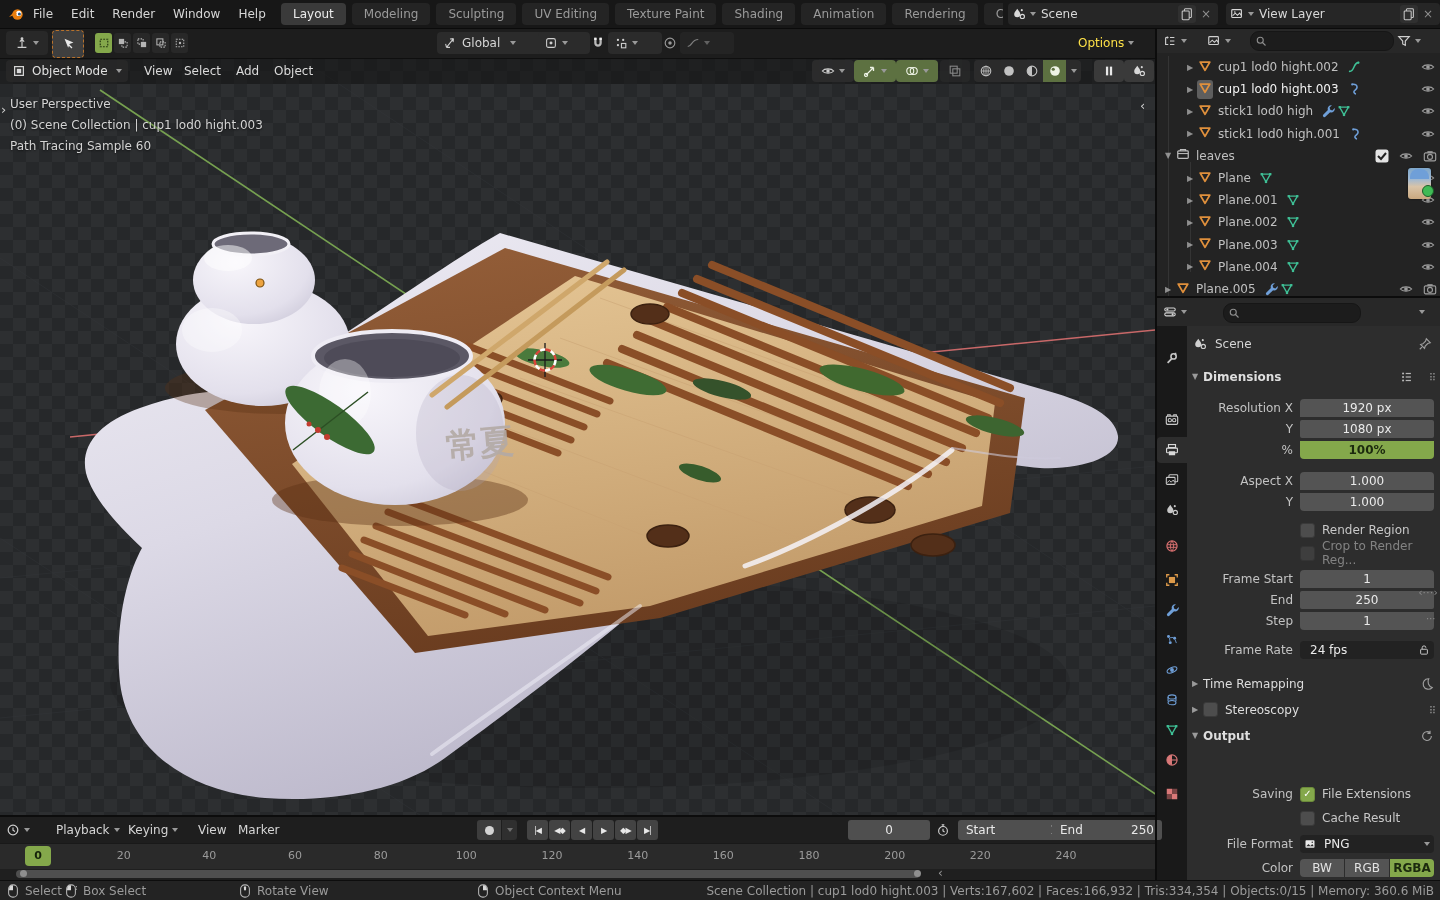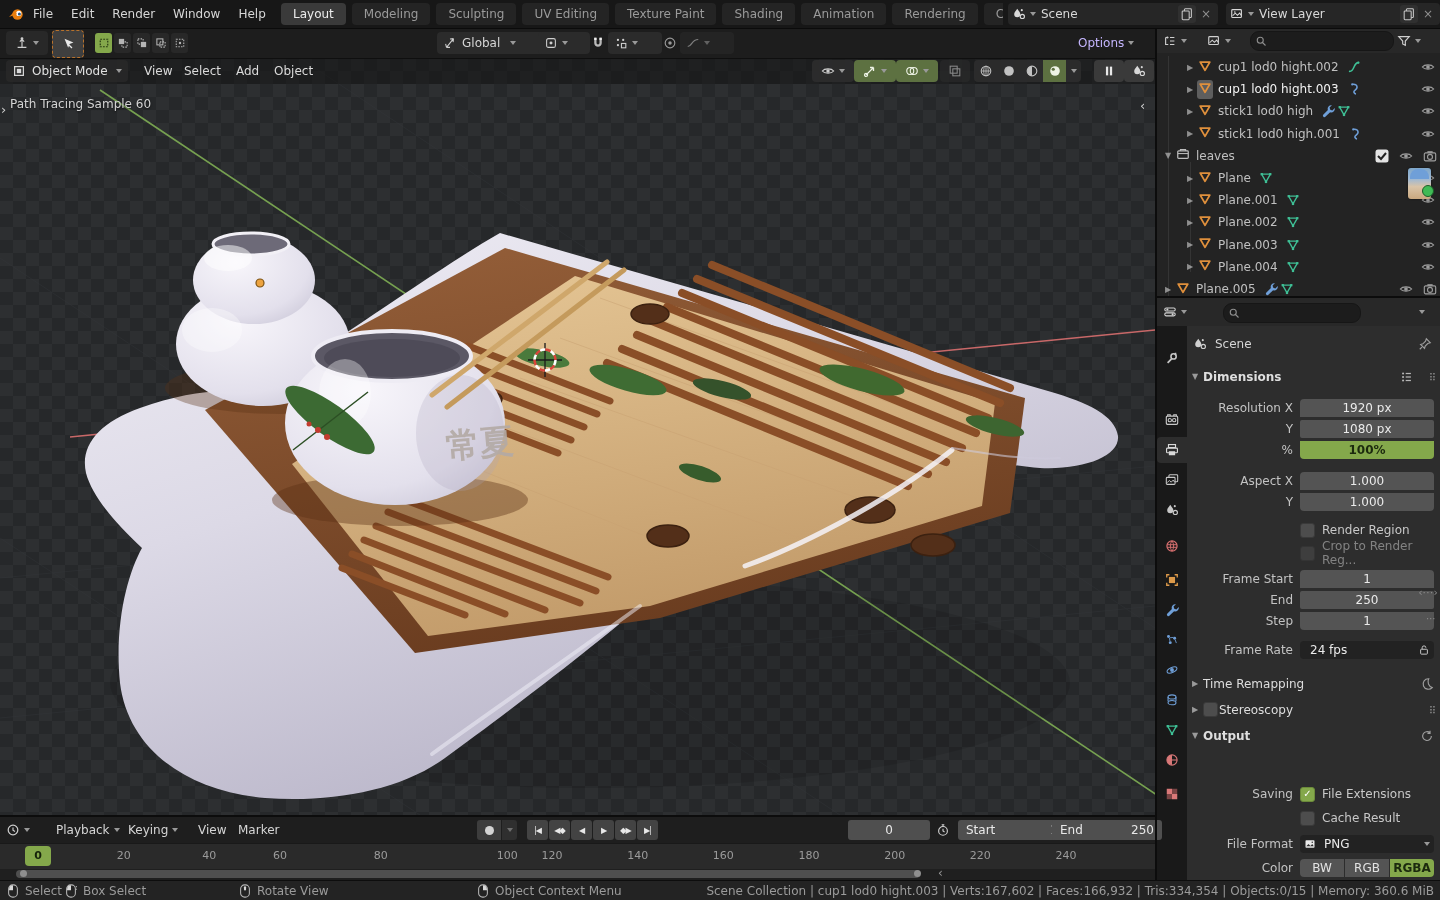--- a/index.html
+++ b/index.html
@@ -292,21 +292,21 @@
     </div>
     <div class="pill" style="left:680px;width:42px;opacity:.55">
       <span class="icon">
           <svg viewBox="0 0 16 16">
             <path d="M2 12c5 0 4-8 12-8" fill="none" stroke="#cfcfcf" stroke-width="1.4"></path>
           </svg>
         </span>
       <span class="caret"></span>
     </div>
     <div class="row" style="position:absolute;left:1078px;top:5px;height:20px">
-      <span style="color:#c4b5fd">Options</span>
+      <span style="color:#fde047">Options</span>
       <span class="caret"></span>
     </div>
   </div>
 
   <div id="viewport">
     <svg id="scene" viewBox="0 0 1155 757" preserveAspectRatio="none">
       <defs>
         <linearGradient id="gT" x1="0" y1="0" x2="0.55" y2="1">
             <stop offset="0" stop-color="#f0eef5"></stop>
             <stop offset="0.45" stop-color="#dcd9e6"></stop>
@@ -527,20 +527,22 @@
             <svg viewBox="0 0 16 16">
               <path d="M6 2c2 3 3.5 4.2 3.5 6.3A3.5 3.5 0 1 1 2.5 8.3C2.5 6.2 4 5 6 2z" fill="#d8d8d8"></path>
               <circle cx="11.8" cy="10.8" r="2.4" fill="none" stroke="#d8d8d8" stroke-width="1.3"></circle>
               <circle cx="11.2" cy="3.6" r="1.2" fill="#d8d8d8"></circle>
             </svg>
           </span>
       </div>
     </div>
 
     <div id="vp-text">
+      <div>User Perspective</div>
+      <div>(0) Scene Collection | cup1 lod0 hight.003</div>
       <div>Path Tracing Sample 60</div>
     </div>
     <span class="edgearrow" style="left:1px;top:44px">›</span>
     <span class="edgearrow" style="left:1140px;top:40px">‹</span>
   </div>
 
   <div id="outliner">
     <div id="outliner-header">
       <div class="row" style="position:absolute;left:6px;top:3px;height:20px">
         <span class="icon">
@@ -1114,21 +1116,21 @@
         <span>Time Remapping</span>
         <span class="icon" style="position:absolute;right:6px">
             <svg viewBox="0 0 16 16">
               <path d="M10 2a6 6 0 1 0 4 10 7 7 0 0 1-4-10z" fill="none" stroke="#9d9d9d" stroke-width="1.3"></path>
             </svg>
           </span>
       </div>
       <div class="phead" style="top:373px">
         <span class="tri">▶</span>
         <span class="pcheck"></span>
-        <span style="margin-left:1px">Stereoscopy</span>
+        <span style="margin-left:7px">Stereoscopy</span>
         <span class="rdeco" style="right:4px;top:6px">⠿</span>
       </div>
       <div class="phead" style="top:399px">
         <span class="tri">▼</span>
         <span style="font-weight:bold">Output</span>
         <span class="icon" style="position:absolute;right:6px">
             <svg viewBox="0 0 16 16">
               <path d="M13 8a5 5 0 1 1-1.5-3.5M11.5 2v3h-3" fill="none" stroke="#9d9d9d" stroke-width="1.3"></path>
             </svg>
           </span>
@@ -1210,23 +1212,23 @@
         <span>1</span>
     </div>
     <div class="tfield" style="left:1052px;width:94px;justify-content:space-between;padding:0 8px">
       <span>End</span>
         <span>250</span>
     </div>
     <div id="ruler">
       <div id="cfbadge">0</div>
     <div class="tick" style="left: 123.67px;">20</div>
         <div class="tick" style="left: 209.34px;">40</div>
-        <div class="tick" style="left: 280px;">60</div>
+        <div class="tick" style="left: 295px;">60</div>
         <div class="tick" style="left: 380.68px; text-align: right;">80</div>
-        <div class="tick" style="left: 466.35px; margin-left: 41px;">100</div>
+        <div class="tick" style="left: 466.35px;">100</div>
         <div class="tick" style="left: 552.02px;">120</div>
         <div class="tick" style="left: 637.69px;">140</div>
         <div class="tick" style="left: 723.36px;">160</div>
         <div class="tick" style="left: 809.03px;">180</div>
         <div class="tick" style="left: 894.7px;">200</div>
         <div class="tick" style="left: 980.37px;">220</div>
         <div class="tick" style="left: 1066.04px;">240</div>
       </div>
     <div id="tscroll">
       <div id="thandle"></div>

